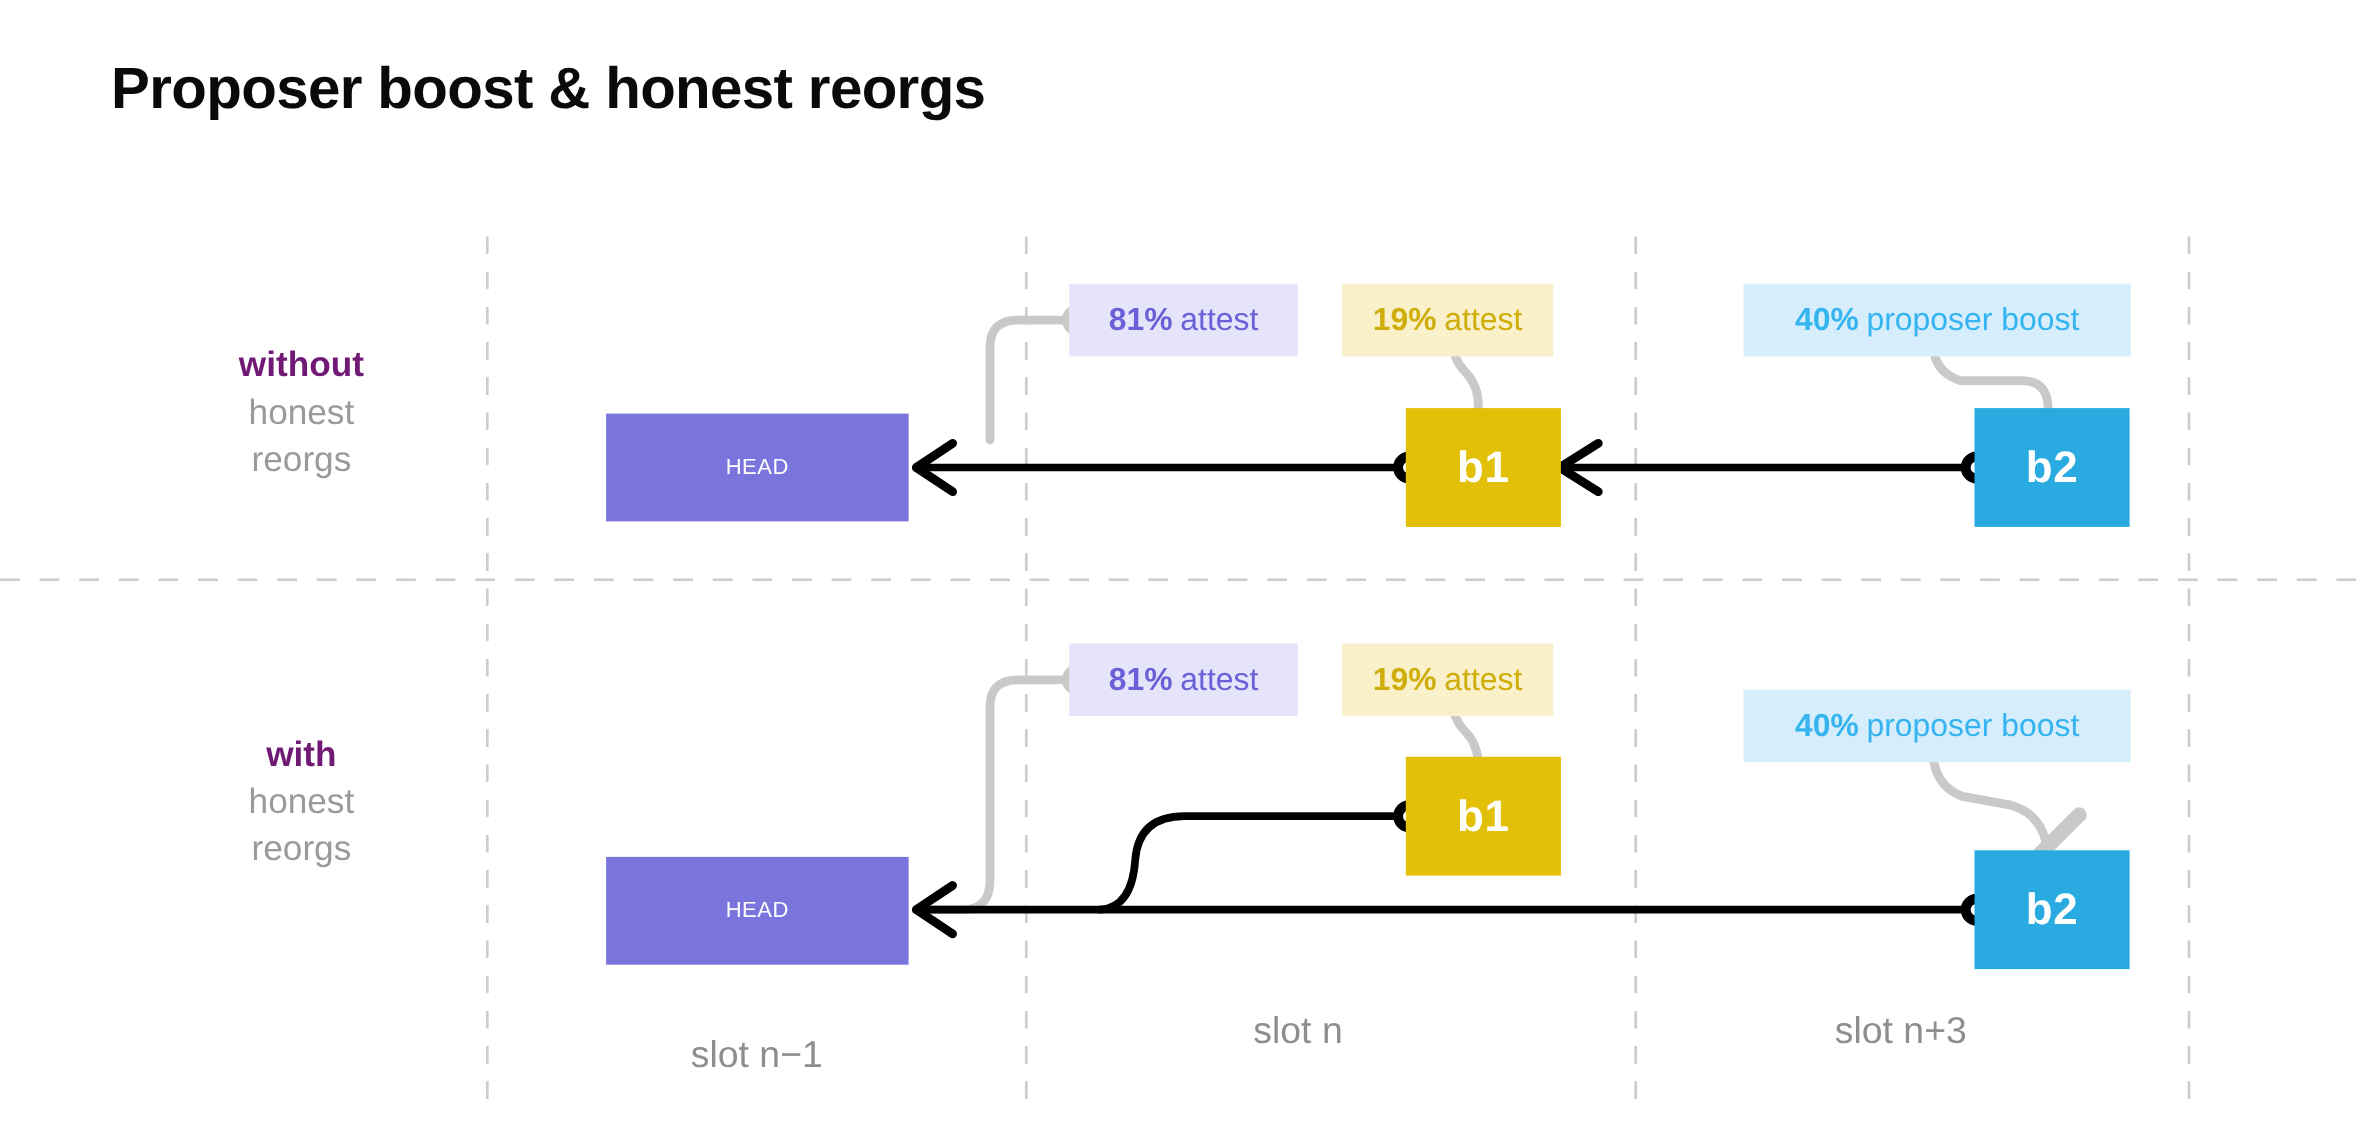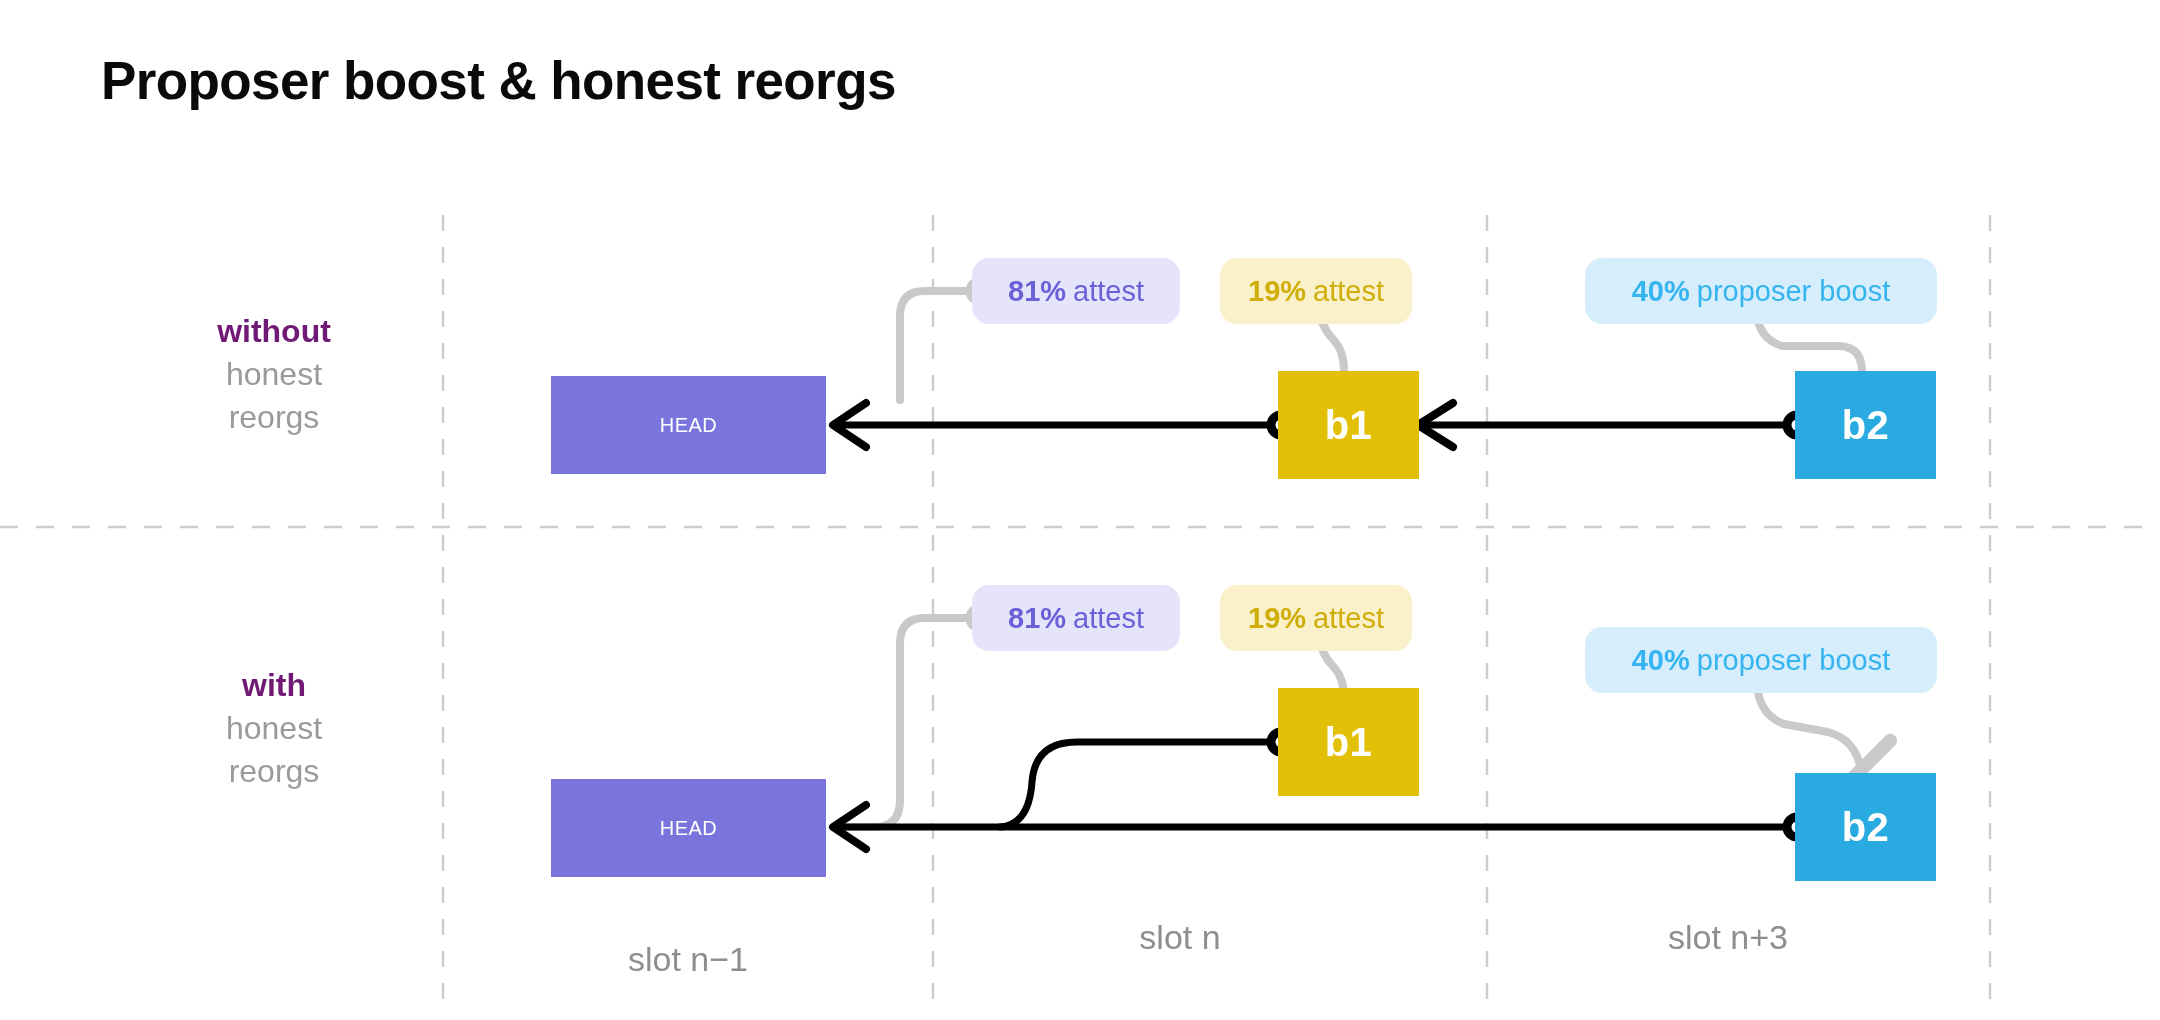--- a/index.html
+++ b/index.html
@@ -36,21 +36,21 @@
     color:#ffffff;font-weight:700;letter-spacing:.5px;
   }
   .block.head{font-size:20px;font-weight:500;}
   .block.b{font-size:40px;}
 
   
   .badge{
     position:absolute;display:flex;align-items:center;
     justify-content:center;white-space:nowrap;
     font-size:29px;font-weight:500;
-    padding:0 16px;box-sizing:border-box;border-radius:17px;
+    padding:0 16px;box-sizing:border-box;
   }
   .badge b{font-weight:700;margin-right:7px;}
 
   
   .slot{
     position:absolute;text-align:center;
     font-size:34px;color:#8e8e8e;font-weight:400;white-space:nowrap;
   }
 </style>
 </head>

